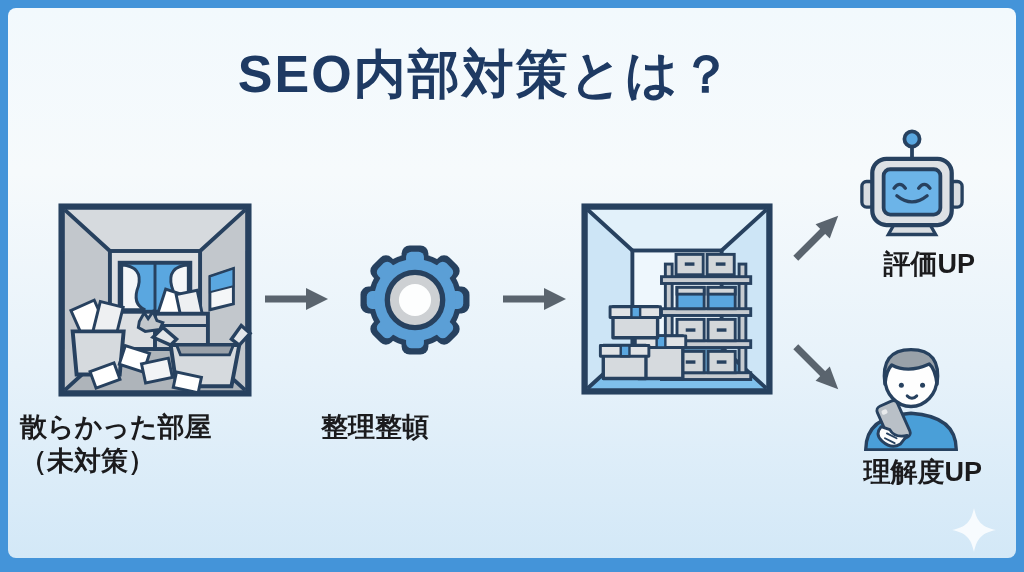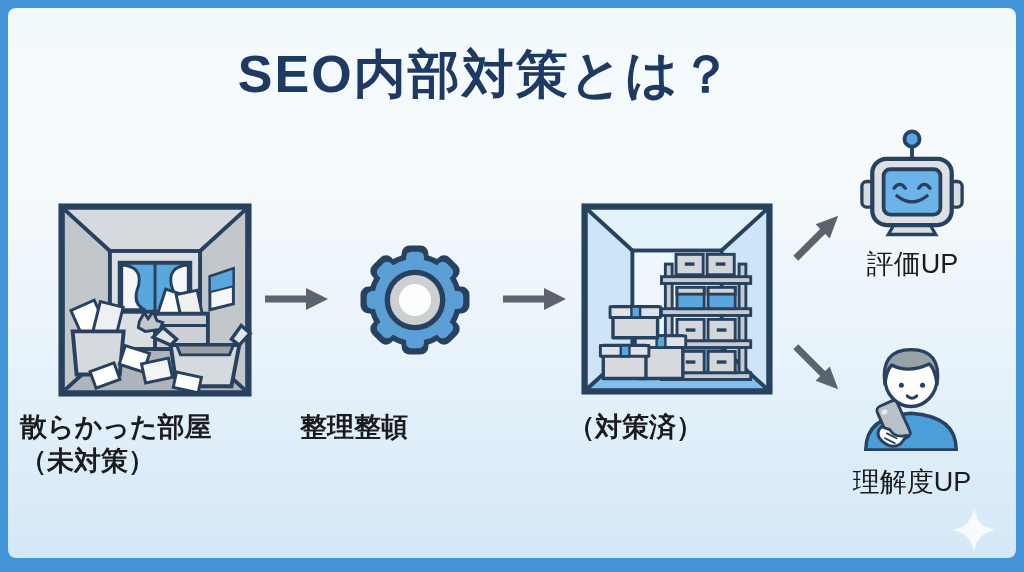--- a/index.html
+++ b/index.html
@@ -17,22 +17,22 @@
     position:absolute;left:0;top:40px;width:972px;
     text-align:center;font-size:52px;font-weight:bold;
     color:#1e3a63;letter-spacing:2px;
   }
   .abs{position:absolute;}
   .caption{
     position:absolute;top:410px;text-align:left;
     font-size:27px;font-weight:bold;color:#1b1b1d;line-height:34px;
   }
   .outcome-label{
-    position:absolute;text-align:center;
-    font-size:27px;font-weight:normal;color:#1b1b1d;
+    position:absolute;text-align:right;
+    font-size:27px;font-weight:bold;color:#1b1b1d;
   }
   .arrow-rot-up{transform:rotate(-45deg);}
   .arrow-rot-down{transform:rotate(45deg);}
 </style>
 </head>
 <body>
 
 <div class="panel"></div>
 
 <div class="title">SEO内部対策とは？</div>
@@ -213,30 +213,29 @@
     <circle cx="67" cy="53" r="2.6" fill="#27415f"></circle>
     <path d="M51,64 q5,5 10,0" stroke="#27415f" stroke-width="3" fill="none" stroke-linecap="round"></path>
     <g transform="rotate(-24 38 92)">
       <rect x="26" y="70" width="23" height="41" rx="5" fill="#b9c0c7" stroke="#27415f" stroke-width="3"></rect>
       <rect x="30" y="75" width="6" height="5" rx="2" fill="#e8eaec"></rect>
     </g>
     <path d="M24,96 q-7,8 1,15 q10,9 19,3 l7,-9 q-13,3 -18,-6 z" fill="#fdfdfd" stroke="#27415f" stroke-width="3" stroke-linejoin="round"></path>
     <path d="M30,103 l10,5 M28,108 l10,5" stroke="#27415f" stroke-width="2" stroke-linecap="round"></path>
   </svg>
 </div>
-<div class="outcome-label" style="left:842px;top:464px;width:140px;">理解度UP</div>
+<div class="outcome-label" style="left:842px;top:454px;width:140px;">理解度UP</div>
 
 <div class="caption" style="left:20px;width:270px;">
   <div>散らかった部屋</div>
   <div>（未対策）</div>
 </div>
-<div class="caption" style="left:300px;width:220px;">
+<div class="caption" style="left:321px;width:220px;">
   <div>整理整頓</div>
 </div>
 <div class="caption" style="left:568px;width:220px;">
-  <div>（対策済）</div>
 </div>
 
 <div class="abs" style="left:950px;top:506px;width:48px;height:48px;">
   <svg viewBox="-24 -24 48 48" width="48" height="48">
     <path d="M0,-22 C3,-8 8,-3 22,0 C8,3 3,8 0,22 C-3,8 -8,3 -22,0 C-8,-3 -3,-8 0,-22 Z" fill="rgba(255,255,255,0.8)"></path>
   </svg>
 </div>
 
 </body></html>

